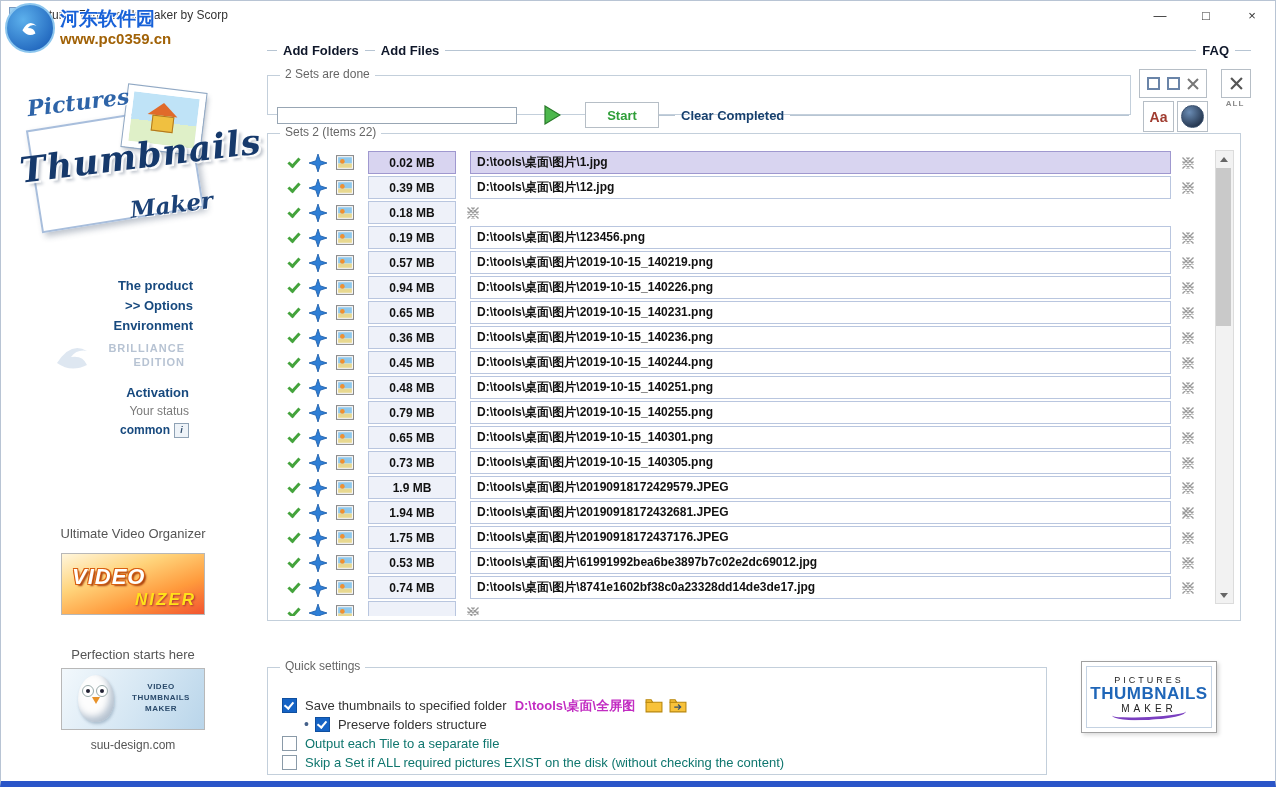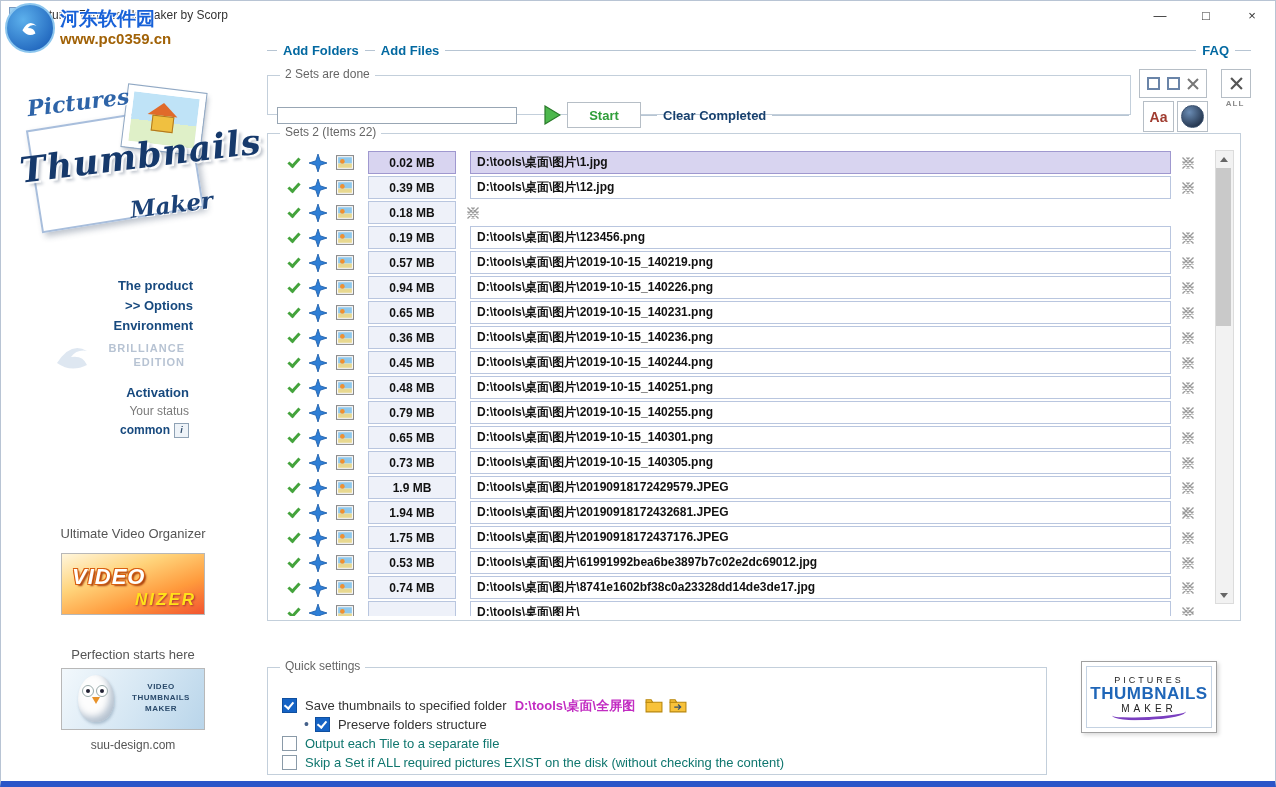--- a/index.html
+++ b/index.html
@@ -74,29 +74,29 @@
   .owl-eye.l{left:4px;} .owl-eye.r{left:18px;}
   .owl-eye::after{content:"";position:absolute;left:3px;top:3px;width:4px;height:4px;border-radius:50%;background:#223;}
   .owl-beak{position:absolute;left:14px;top:22px;width:0;height:0;border-left:4px solid transparent;
             border-right:4px solid transparent;border-top:7px solid #e8922a;}
   .vtm-text{position:absolute;right:5px;top:12px;width:76px;text-align:center;color:#2a4a6b;
             font-size:8px;font-weight:bold;letter-spacing:.5px;line-height:11px;}
   .site-link{position:absolute;top:709px;left:24px;width:216px;text-align:center;font-size:12px;color:#555;}
   
   .header-row{position:absolute;left:8px;right:24px;top:12px;height:18px;display:flex;align-items:center;}
   .seg{height:1px;background:#b7c5d3;} .seg-s{width:10px;} .seg-m{width:16px;} .seg-grow{flex:1;}
-  .hdr-label{color:#0369a1;font-weight:bold;font-size:13px;padding:0 6px;white-space:nowrap;}
+  .hdr-label{color:#0f172a;font-weight:bold;font-size:13px;padding:0 6px;white-space:nowrap;}
   
   .group{border:1px solid #c3cfdb;position:absolute;}
   .group-label{position:absolute;top:-9px;left:12px;background:#fff;padding:0 5px;font-size:12px;color:#666;white-space:nowrap;}
   .progress-group{left:8px;top:46px;width:862px;height:38px;}
   .progress-row{position:absolute;left:18px;top:73px;width:852px;height:26px;display:flex;align-items:center;z-index:2;}
   .pbar{width:238px;height:15px;background:#fff;border:1px solid #98a6b4;}
   .play-wrap{margin-left:26px;width:18px;height:20px;}
-  .start-btn{margin-left:6px;width:72px;height:24px;background:#fff;border:1px solid #b6bec6;
+  .start-btn{margin-left:24px;width:72px;height:24px;background:#fff;border:1px solid #b6bec6;
              color:#2f9e39;font-weight:bold;font-size:13px;display:flex;align-items:center;justify-content:center;}
   .clear-label{color:#17406e;font-weight:bold;font-size:13px;padding:0 6px;white-space:nowrap;}
   
   .tools-a{position:absolute;left:880px;top:40px;width:66px;height:27px;border:1px solid #b6bec6;
            display:flex;align-items:center;justify-content:space-evenly;}
   .tools-b{position:absolute;left:962px;top:40px;width:28px;height:27px;border:1px solid #b6bec6;
            display:flex;align-items:center;justify-content:center;}
   .sq{width:9px;height:9px;border:2px solid #6a84a8;}
   .all-label{position:absolute;left:956px;top:70px;width:40px;text-align:center;font-size:8px;
              color:#8a8a8a;letter-spacing:1px;font-weight:bold;}
@@ -714,21 +714,20 @@
     </span>
     <span class="ic-pic">
       <svg width="18" height="15" viewBox="0 0 17 14">
                   <rect x="0.5" y="0.5" width="16" height="13" fill="#fff" stroke="#888"></rect>
                   <rect x="2" y="2" width="13" height="6" fill="#8fc8ec"></rect>
                   <rect x="2" y="8" width="13" height="4" fill="#e8d890"></rect>
                   <circle cx="6" cy="6" r="2.2" fill="#f09030"></circle>
                 </svg>
     </span>
     <span class="cell-size"></span>
-    <span class="cell-path">D:\tools\桌面\图片\</span>
     <span class="del">
       <svg width="16" height="16" viewBox="0 0 16 16">
                   <path d="M2.5 2.5 L13.5 13.5 M13.5 2.5 L2.5 13.5 M6.5 2.5 L13.5 9.5 M2.5 6.5 L9.5 13.5 M9.5 2.5 L2.5 9.5 M13.5 6.5 L6.5 13.5" stroke="#9a9a9a" stroke-width="1.4" fill="none"></path>
                 </svg>
     </span>
   </div>
           </div>
         <div class="scrollbar">
           <span class="sb-arrow sb-up">
               <span class="tri-up"></span>

